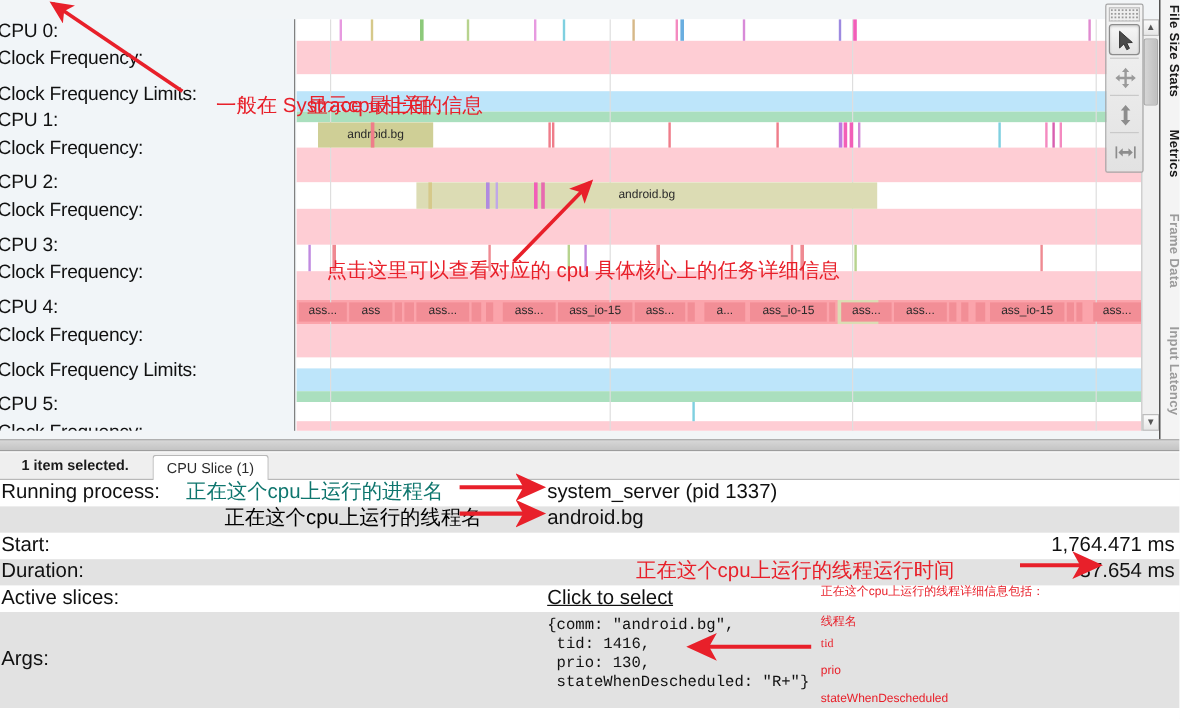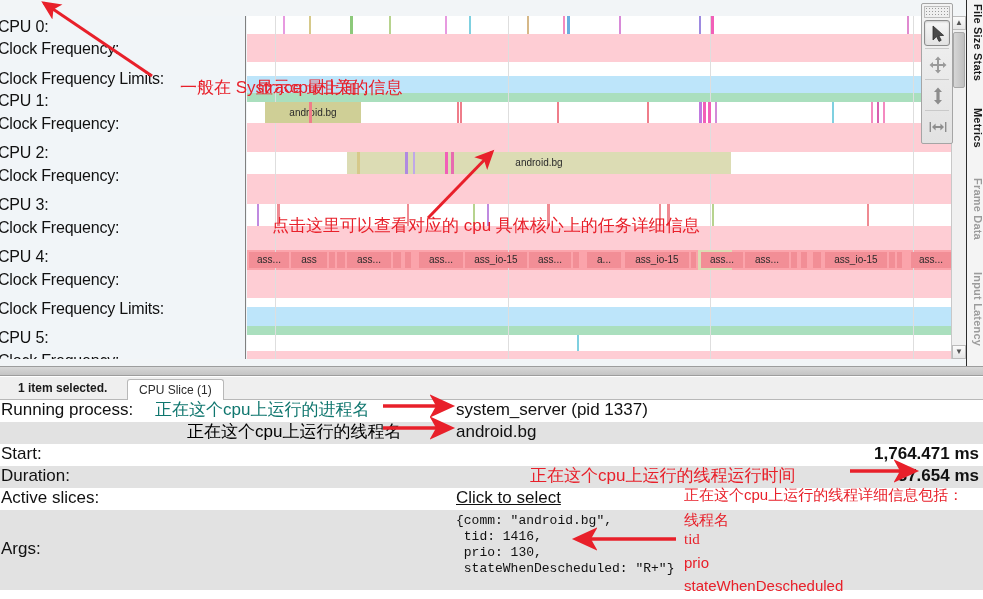--- a/index.html
+++ b/index.html
@@ -192,42 +192,42 @@
   .drow.even { background: #ffffff; }
   .dkey {
     position: absolute; left: 0; top: 0;
     padding-left: 1px;
     white-space: nowrap;
   }
   .dval {
     position: absolute; left: 456px; top: 0;
     white-space: nowrap;
   }
-  .dval.right { left: auto; right: 4px; font-weight: bold; }
+  .dval.right { left: auto; right: 4px; }
   .dval.link {
     text-decoration: underline; color: #111;
   }
   #args-pre {
     position: absolute; left: 456px; top: 3px;
     font-family: "Liberation Mono", monospace;
     font-size: 13px;
     line-height: 16px;
     color: #111;
     white-space: pre;
   }
 
   
   .anno {
     position: absolute;
     color: #e8202a;
     white-space: nowrap;
     pointer-events: none;
   }
   .anno.cn { font-size: 17px; }
-  .anno.cn-sm { font-size: 15px; }
+  .anno.cn-sm { font-size: 10px; }
   #anno-svg {
     position: absolute; left: 0; top: 0;
     width: 983px; height: 599px;
     pointer-events: none; z-index: 40;
   }
 </style>
 </head>
 <body>
 
 <div id="app">

